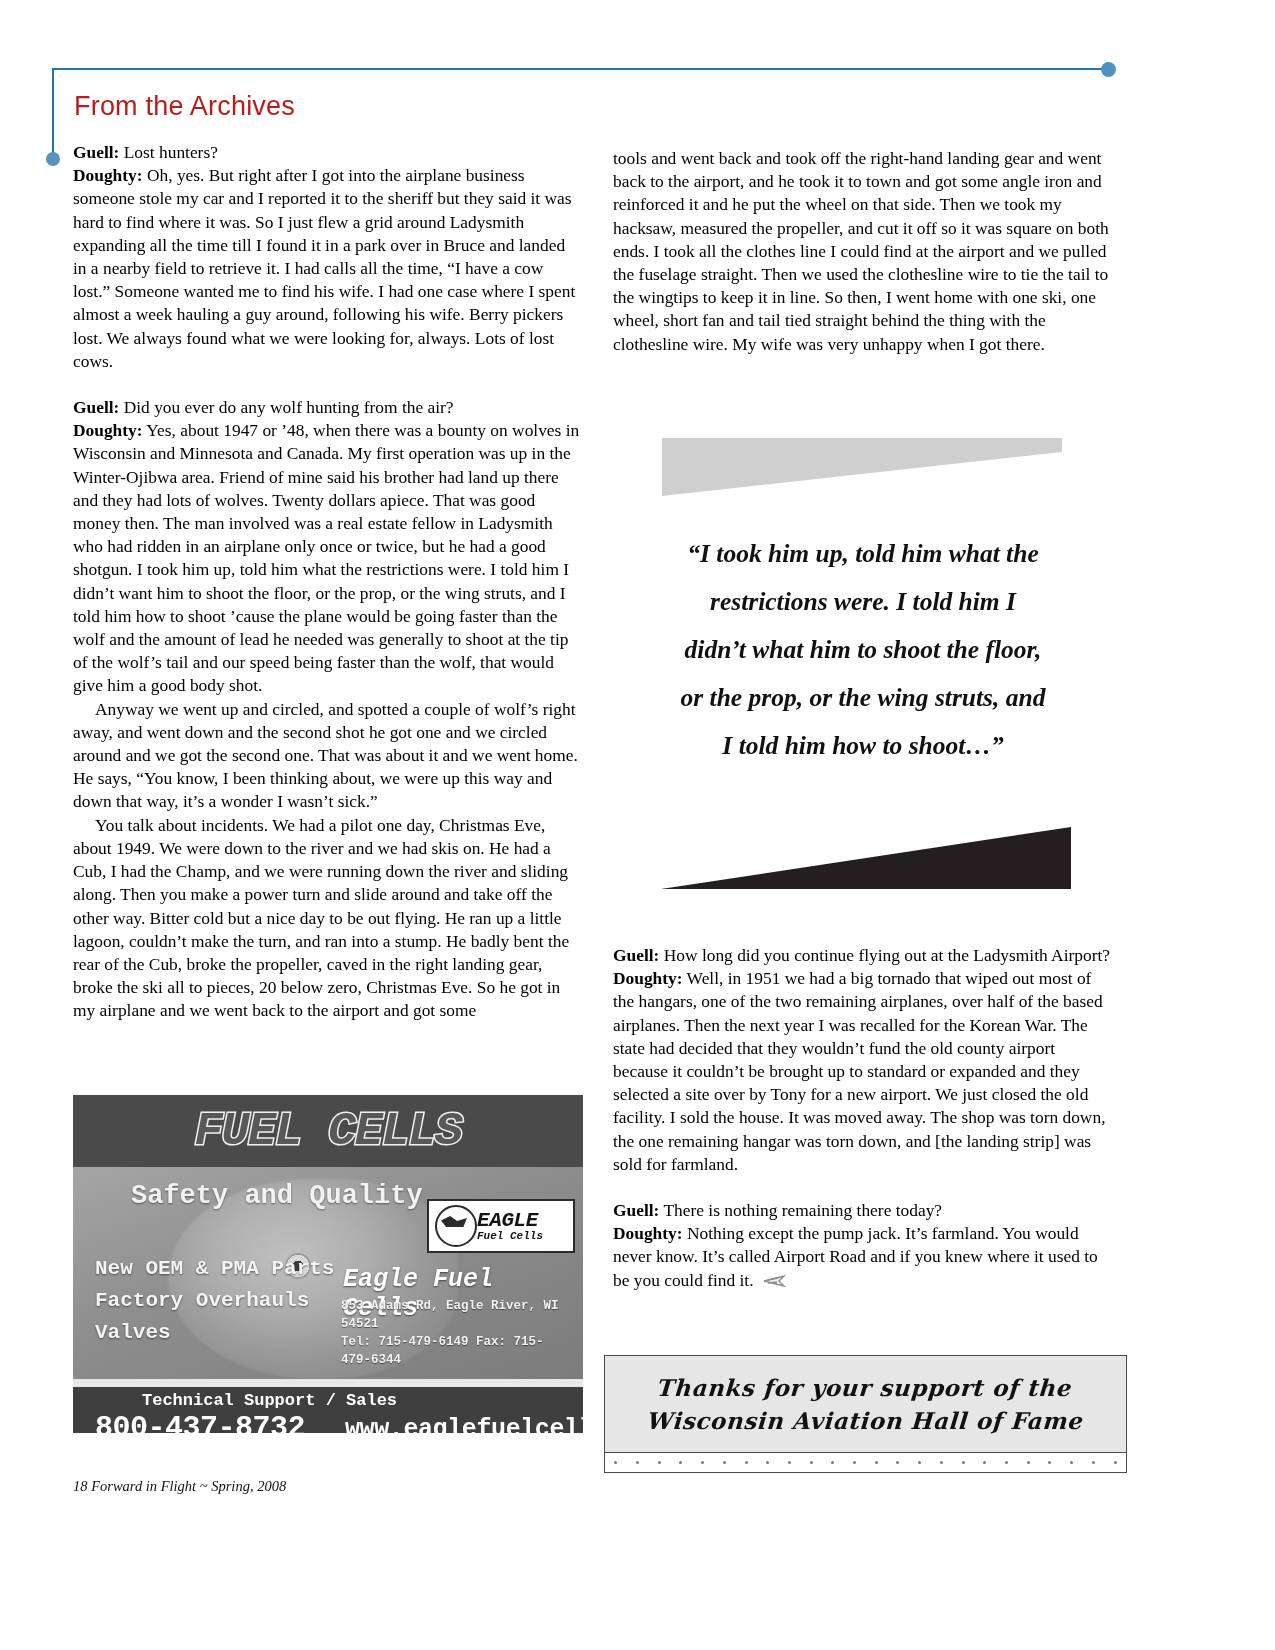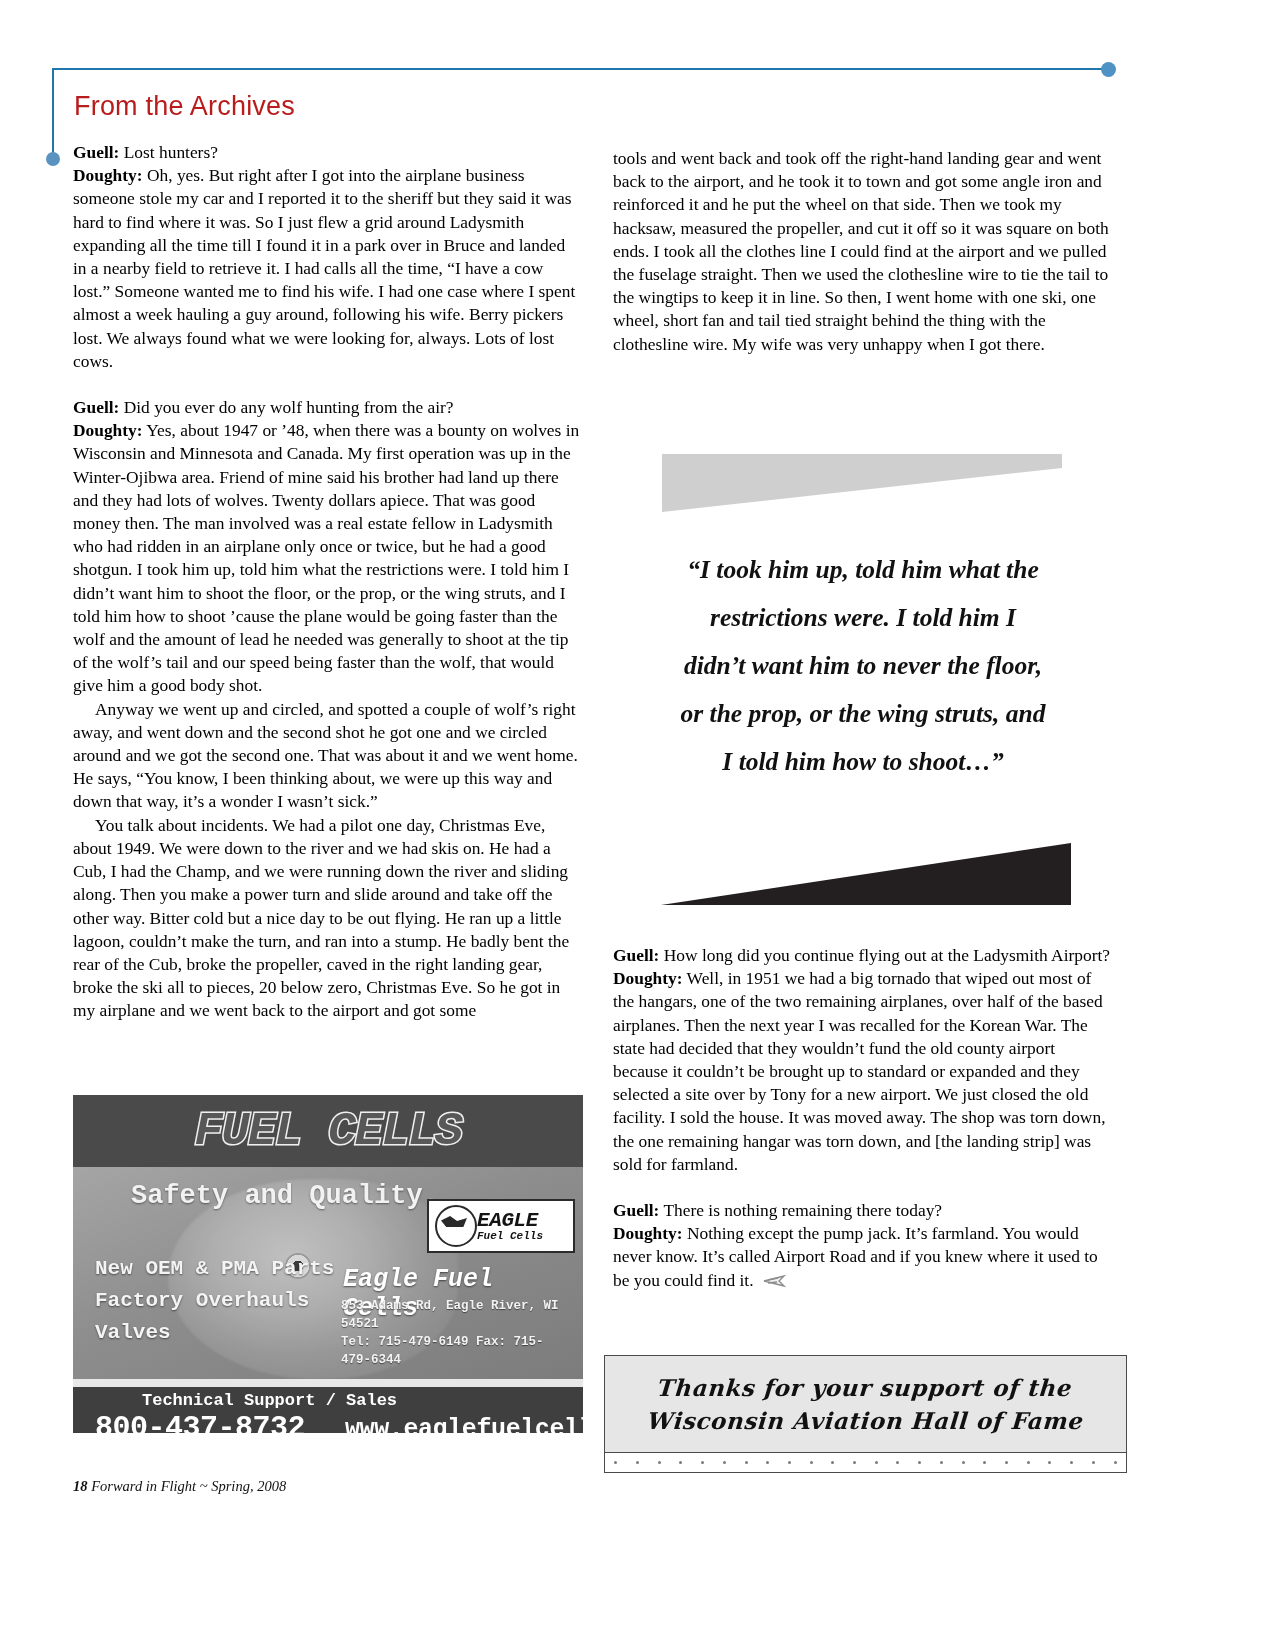--- a/index.html
+++ b/index.html
@@ -96,21 +96,21 @@
     font-weight: bold;
   }
   .indent {
     text-indent: 22px;
   }
 
   
   .pullquote-wrap {
     position: absolute;
     left: 613px;
-    top: 448px;
+    top: 432px;
     width: 500px;
     height: 470px;
   }
   .wedge-gray {
     position: absolute;
     left: 49px;
     top: 6px;
     width: 400px;
     height: 58px;
   }
@@ -389,21 +389,21 @@
     position: absolute;
     left: 73px;
     top: 1478px;
     font-family: "Liberation Serif", "DejaVu Serif", serif;
     font-style: italic;
     font-size: 14.5px;
     color: #111;
   }
   .footer b {
     font-style: italic;
-    font-weight: bold;
+    font-weight: normal;
   }
 </style>
 </head>
 <body>
 
 <div class="page">
 
   <div class="header-rule-h"></div>
   <div class="header-rule-v"></div>
   <div class="header-dot-right"></div>
@@ -434,21 +434,21 @@
   </div>
 
   <div class="pullquote-wrap">
     <svg class="wedge-gray" viewBox="0 0 400 58" preserveAspectRatio="none">
       <polygon points="0,0 400,0 400,14 0,58" fill="#cfcfcf"></polygon>
     </svg>
 
     <div class="pullquote">
       <div>“I took him up, told him what the</div>
       <div>restrictions were. I told him I</div>
-      <div>didn’t want him to never the floor,</div>
+      <div>didn’t what him to shoot the floor,</div>
       <div>or the prop, or the wing struts, and</div>
       <div>I told him how to shoot…”</div>
     </div>
 
     <svg class="wedge-black" viewBox="0 0 410 62" preserveAspectRatio="none">
       <polygon points="0,62 410,0 410,62" fill="#231f20"></polygon>
     </svg>
   </div>
 
   <div class="col" style="left:613px; top:944px; width:500px;">

